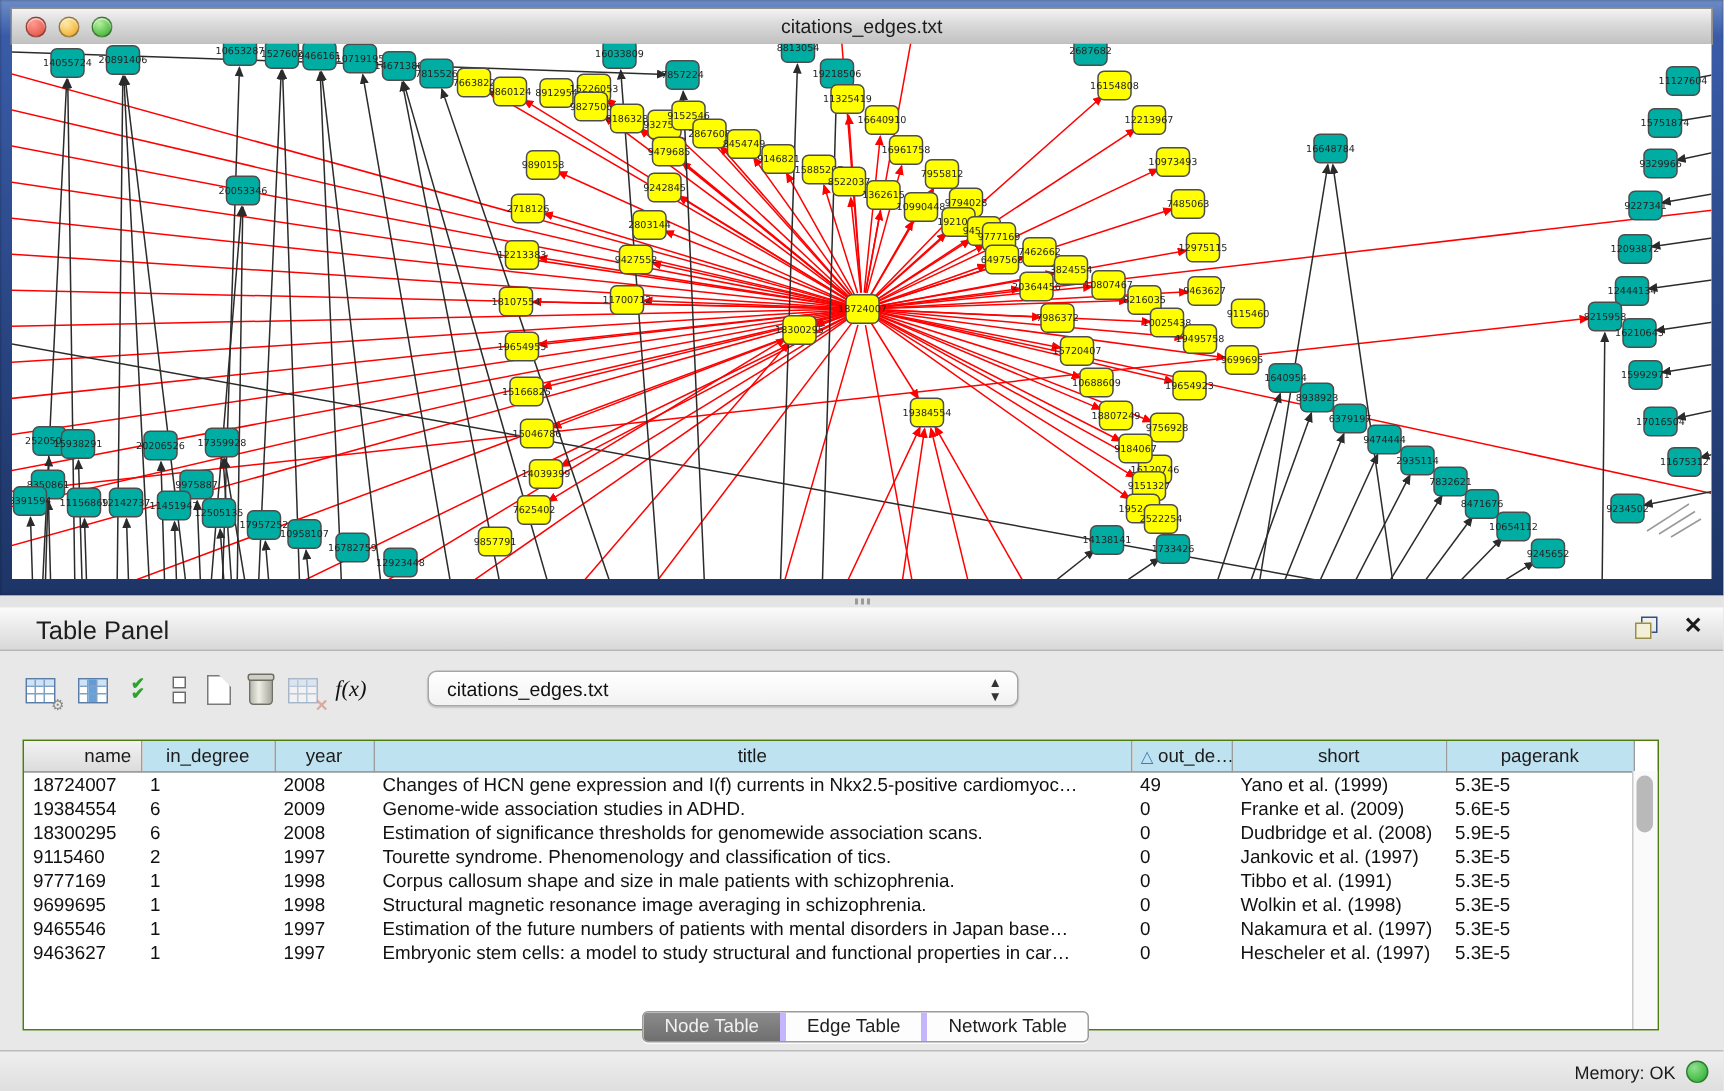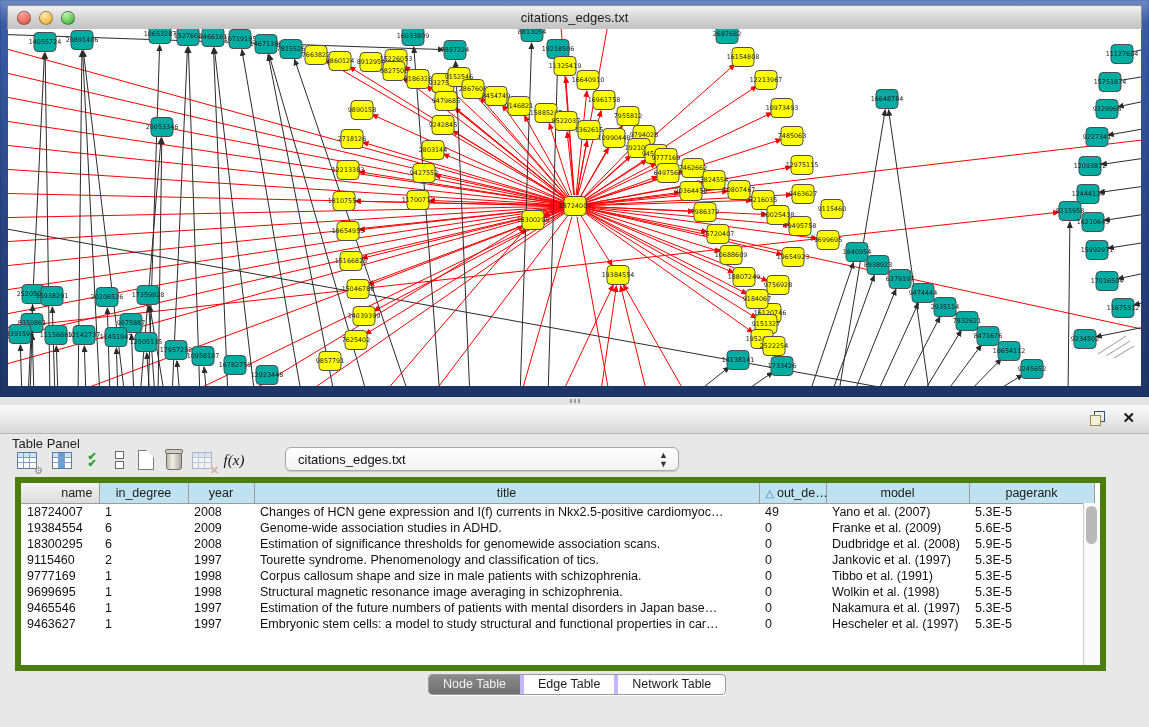--- a/index.html
+++ b/index.html
@@ -40,21 +40,21 @@
   .splitter{position:absolute;left:0;top:397px;width:1149px;height:8px;background:#e4e4e4;}
   .splitter .grip{position:absolute;left:570px;top:2px;width:10px;height:4px;
     background:repeating-linear-gradient(90deg,#9a9a9a 0 2px,#e4e4e4 2px 4px);}
   
   .bottom{position:absolute;left:0;top:405px;width:1149px;height:322px;background:#e8e8e8;}
   .panel-header{
     position:absolute;left:0;top:0;width:100%;height:28px;
     background:linear-gradient(180deg,#fbfbfb,#d8d8d8);
     border-bottom:1px solid #b5b5b5;
   }
-  .panel-title{position:absolute;left:12px;top:6px;font-size:13px;color:#1e1e1e;margin-top:25px;}
+  .panel-title{position:absolute;left:24px;top:6px;font-size:17px;color:#1e1e1e;}
   .panel-icons{position:absolute;right:14px;top:5px;display:flex;gap:16px;align-items:center;}
   .float-ic{width:16px;height:16px;position:relative;}
   .float-ic .sq1{position:absolute;left:4px;top:1px;width:9px;height:9px;border:1.5px solid #34507c;background:transparent;}
   .float-ic .sq2{position:absolute;left:0px;top:5px;width:9px;height:9px;border:1.5px solid #9a8f4a;background:#f4f0d8;}
   .close-ic{font-size:15px;font-weight:bold;color:#1a1a1a;line-height:16px;}
   
   .toolbar{position:absolute;left:0;top:38px;width:100%;height:36px;}
   .tb-ic{position:absolute;top:5px;width:24px;height:24px;display:flex;align-items:center;justify-content:center;}
   .grid-ic{width:18px;height:15px;border:1px solid #5a7ca8;background:
     linear-gradient(#cfe3f5,#cfe3f5) 0 0/100% 4px no-repeat,#fff;position:relative;}
@@ -78,22 +78,22 @@
   .combo{
     position:absolute;left:285px;top:4px;width:394px;height:24px;
     background:linear-gradient(180deg,#ffffff,#f2f2f2);
     border:1px solid #a6a6a6;border-radius:6px;
     box-shadow:0 1px 1px rgba(0,0,0,.15);
     font-size:13px;color:#111;line-height:24px;padding-left:12px;box-sizing:border-box;
   }
   .combo .arrows{position:absolute;right:10px;top:3px;font-size:9px;color:#333;line-height:9px;text-align:center;}
   
   .table-wrap{
-    position:absolute;left:15px;top:72px;width:1091px;height:194px;
-    background:#fff;border:6px solid #4d7c0f;box-sizing:border-box;overflow:hidden;
+    position:absolute;left:15px;top:88px;width:1091px;height:194px;
+    background:#fff;border:1px solid #4d7c0f;box-sizing:border-box;overflow:hidden;
   }
   table.grid{border-collapse:collapse;table-layout:fixed;width:1073px;font-size:12.5px;color:#111;}
   table.grid th{
     height:20px;background:#bfe2f1;border:1px solid #9c9c9c;border-top:none;
     font-weight:normal;font-size:12.5px;color:#1b1b1b;padding:0 6px;overflow:hidden;white-space:nowrap;
   }
   table.grid th.first{border-left:none;background:linear-gradient(180deg,#f2f2f2,#dcdcdc);text-align:right;}
   table.grid td{
     height:16px;padding:0 0 0 6px;border:none;overflow:hidden;white-space:nowrap;
   }
@@ -614,32 +614,32 @@
       </colgroup>
       <thead>
         <tr>
           <th class="first">name</th>
           <th>in_degree</th>
           <th>year</th>
           <th>title</th>
           <th style="text-align:center">
             <span class="sort-tri">△</span><span>out_de…</span>
           </th>
-          <th>model</th>
+          <th>short</th>
           <th>pagerank</th>
         </tr>
       </thead>
       <tbody id="table-body">
           <tr>
             <td>18724007</td>
             <td>1</td>
             <td>2008</td>
             <td>Changes of HCN gene expression and I(f) currents in Nkx2.5-positive cardiomyoc…</td>
             <td>49</td>
-            <td>Yano et al. (2007)</td>
+            <td>Yano et al. (1999)</td>
             <td>5.3E-5</td>
           </tr>
           <tr>
             <td>19384554</td>
             <td>6</td>
             <td>2009</td>
             <td>Genome-wide association studies in ADHD.</td>
             <td>0</td>
             <td>Franke et al. (2009)</td>
             <td>5.6E-5</td>
@@ -704,13 +704,17 @@
       <div class="vthumb"></div>
     </div>
   </div>
 
   <div class="tabs">
     <span class="tab active">Node Table</span>
     <span class="tab">Edge Table</span>
     <span class="tab">Network Table</span>
   </div>
 
+  <div class="statusbar">
+    <span class="mem">Memory: OK</span>
+    <span class="mem-dot"></span>
+  </div>
 </div>
 
 </body></html>

